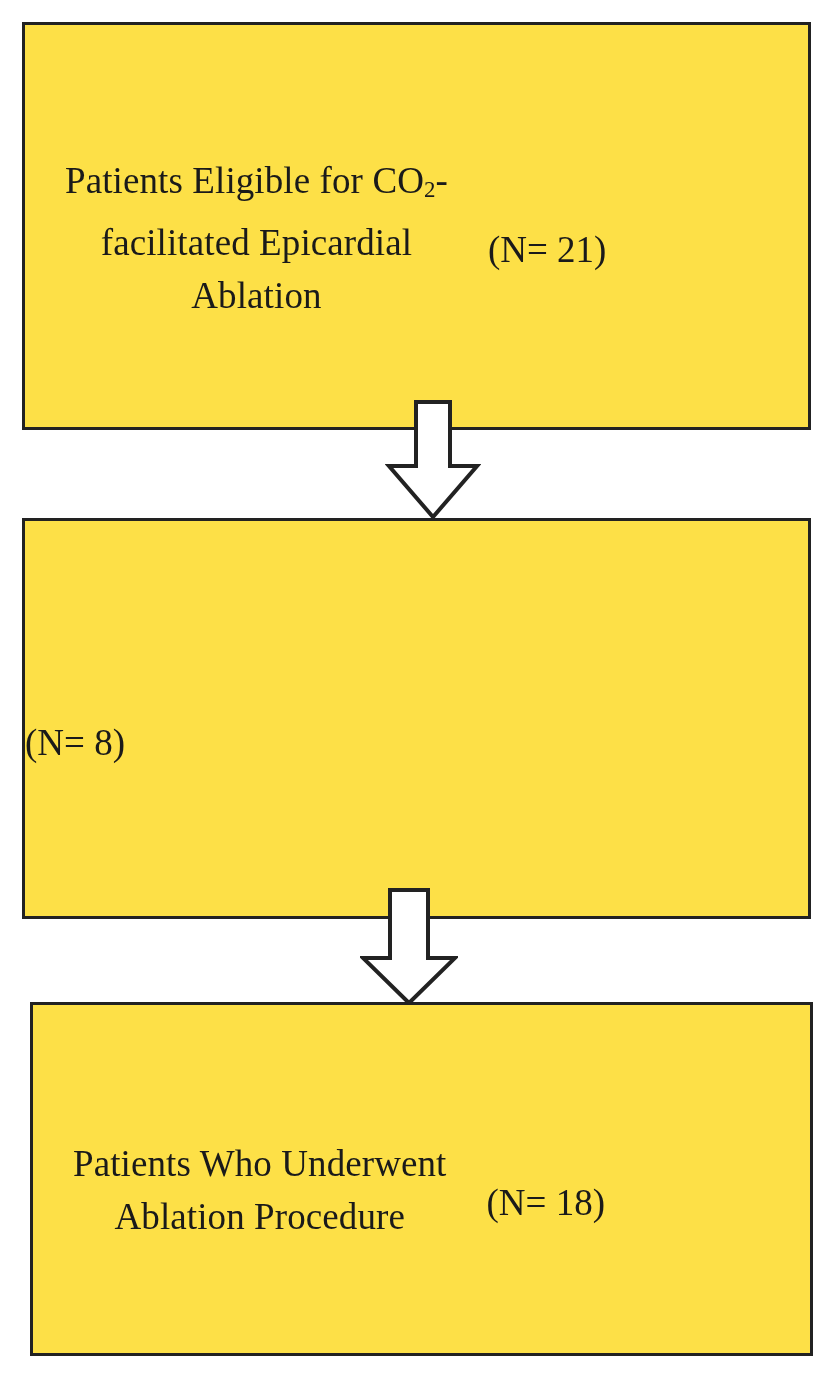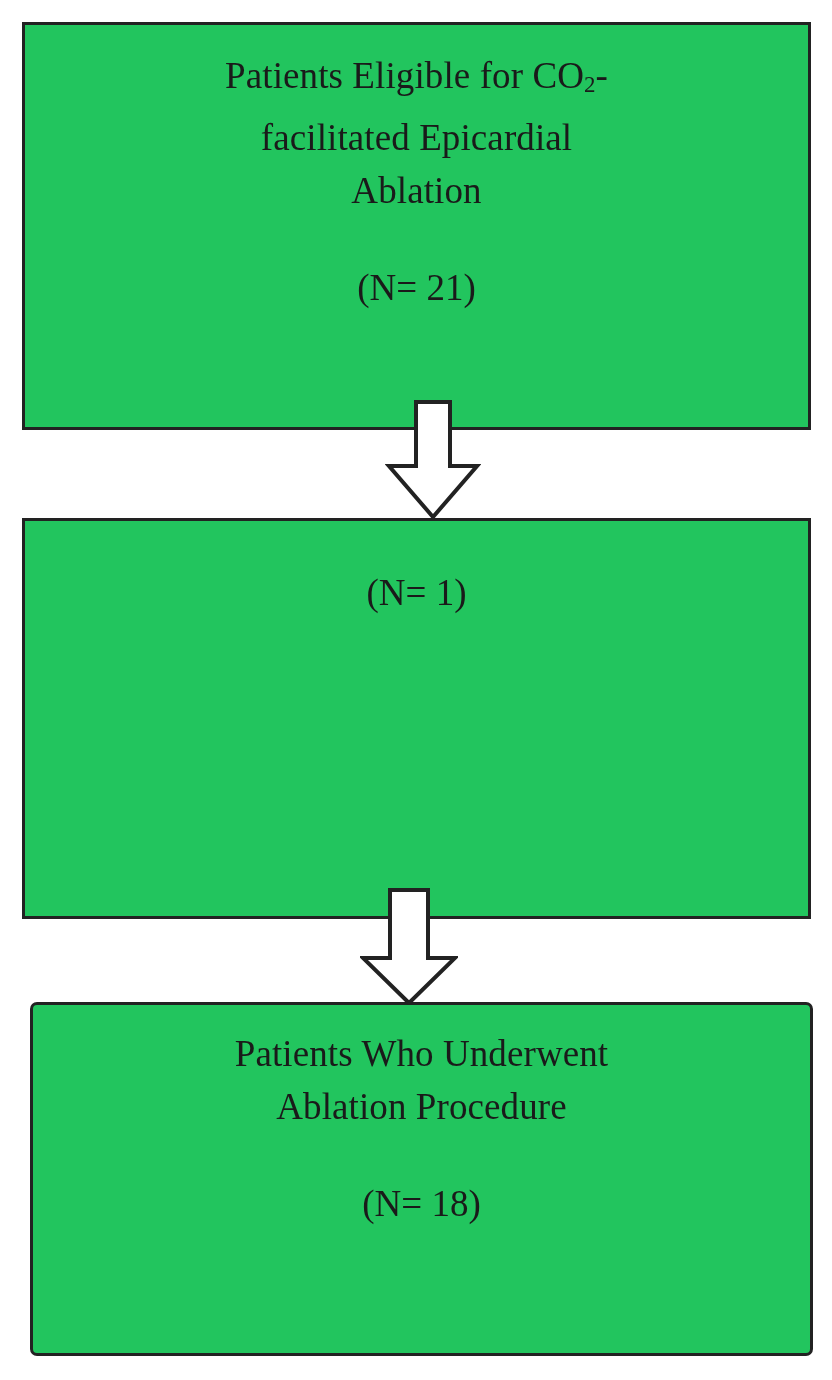--- a/index.html
+++ b/index.html
@@ -22,30 +22,30 @@
     top: 0;
     width: 832px;
     height: 1380px;
   }
 
   
   .node-box {
     position: absolute;
     box-sizing: border-box;
     border: 3px solid #222222;
-    background: #22c55e;
+    background: #fde047;
     display: flex;
-    flex-direction: column;
+    flex-direction: row;
     align-items: center;
     z-index: 2;
   }
 
   .node-box-1 { left: 22px;  top: 22px;   width: 789px; height: 408px; }
   .node-box-2 { left: 22px;  top: 518px;  width: 789px; height: 401px; }
-  .node-box-3 { left: 30px;  top: 1002px; width: 783px; height: 354px; border-radius: 7px; }
+  .node-box-3 { left: 30px;  top: 1002px; width: 783px; height: 354px; }
 
   .node-title {
     font-size: 37px;
     line-height: 53px;
     text-align: center;
     letter-spacing: 0.1px;
     white-space: pre-line;
     padding: 0 40px;
   }
 
@@ -97,21 +97,21 @@
     <div class="node-count">(N= 21)</div>
   </div>
 
   <div class="arrow arrow-1">
     <svg viewBox="0 0 96 120" preserveAspectRatio="none" aria-hidden="true">
       <polygon points="31,2 65,2 65,66 92,66 48,117 4,66 31,66"></polygon>
     </svg>
   </div>
 
   <div class="node-box node-box-2">
-    <div class="node-count">(N= 1)</div>
+    <div class="node-count">(N= 8)</div>
   </div>
 
   <div class="arrow arrow-2">
     <svg viewBox="0 0 98 117" preserveAspectRatio="none" aria-hidden="true">
       <polygon points="30,2 68,2 68,70 95,70 49,115 3,70 30,70"></polygon>
     </svg>
   </div>
 
   <div class="node-box node-box-3">
     <div class="node-title">Patients Who Underwent

